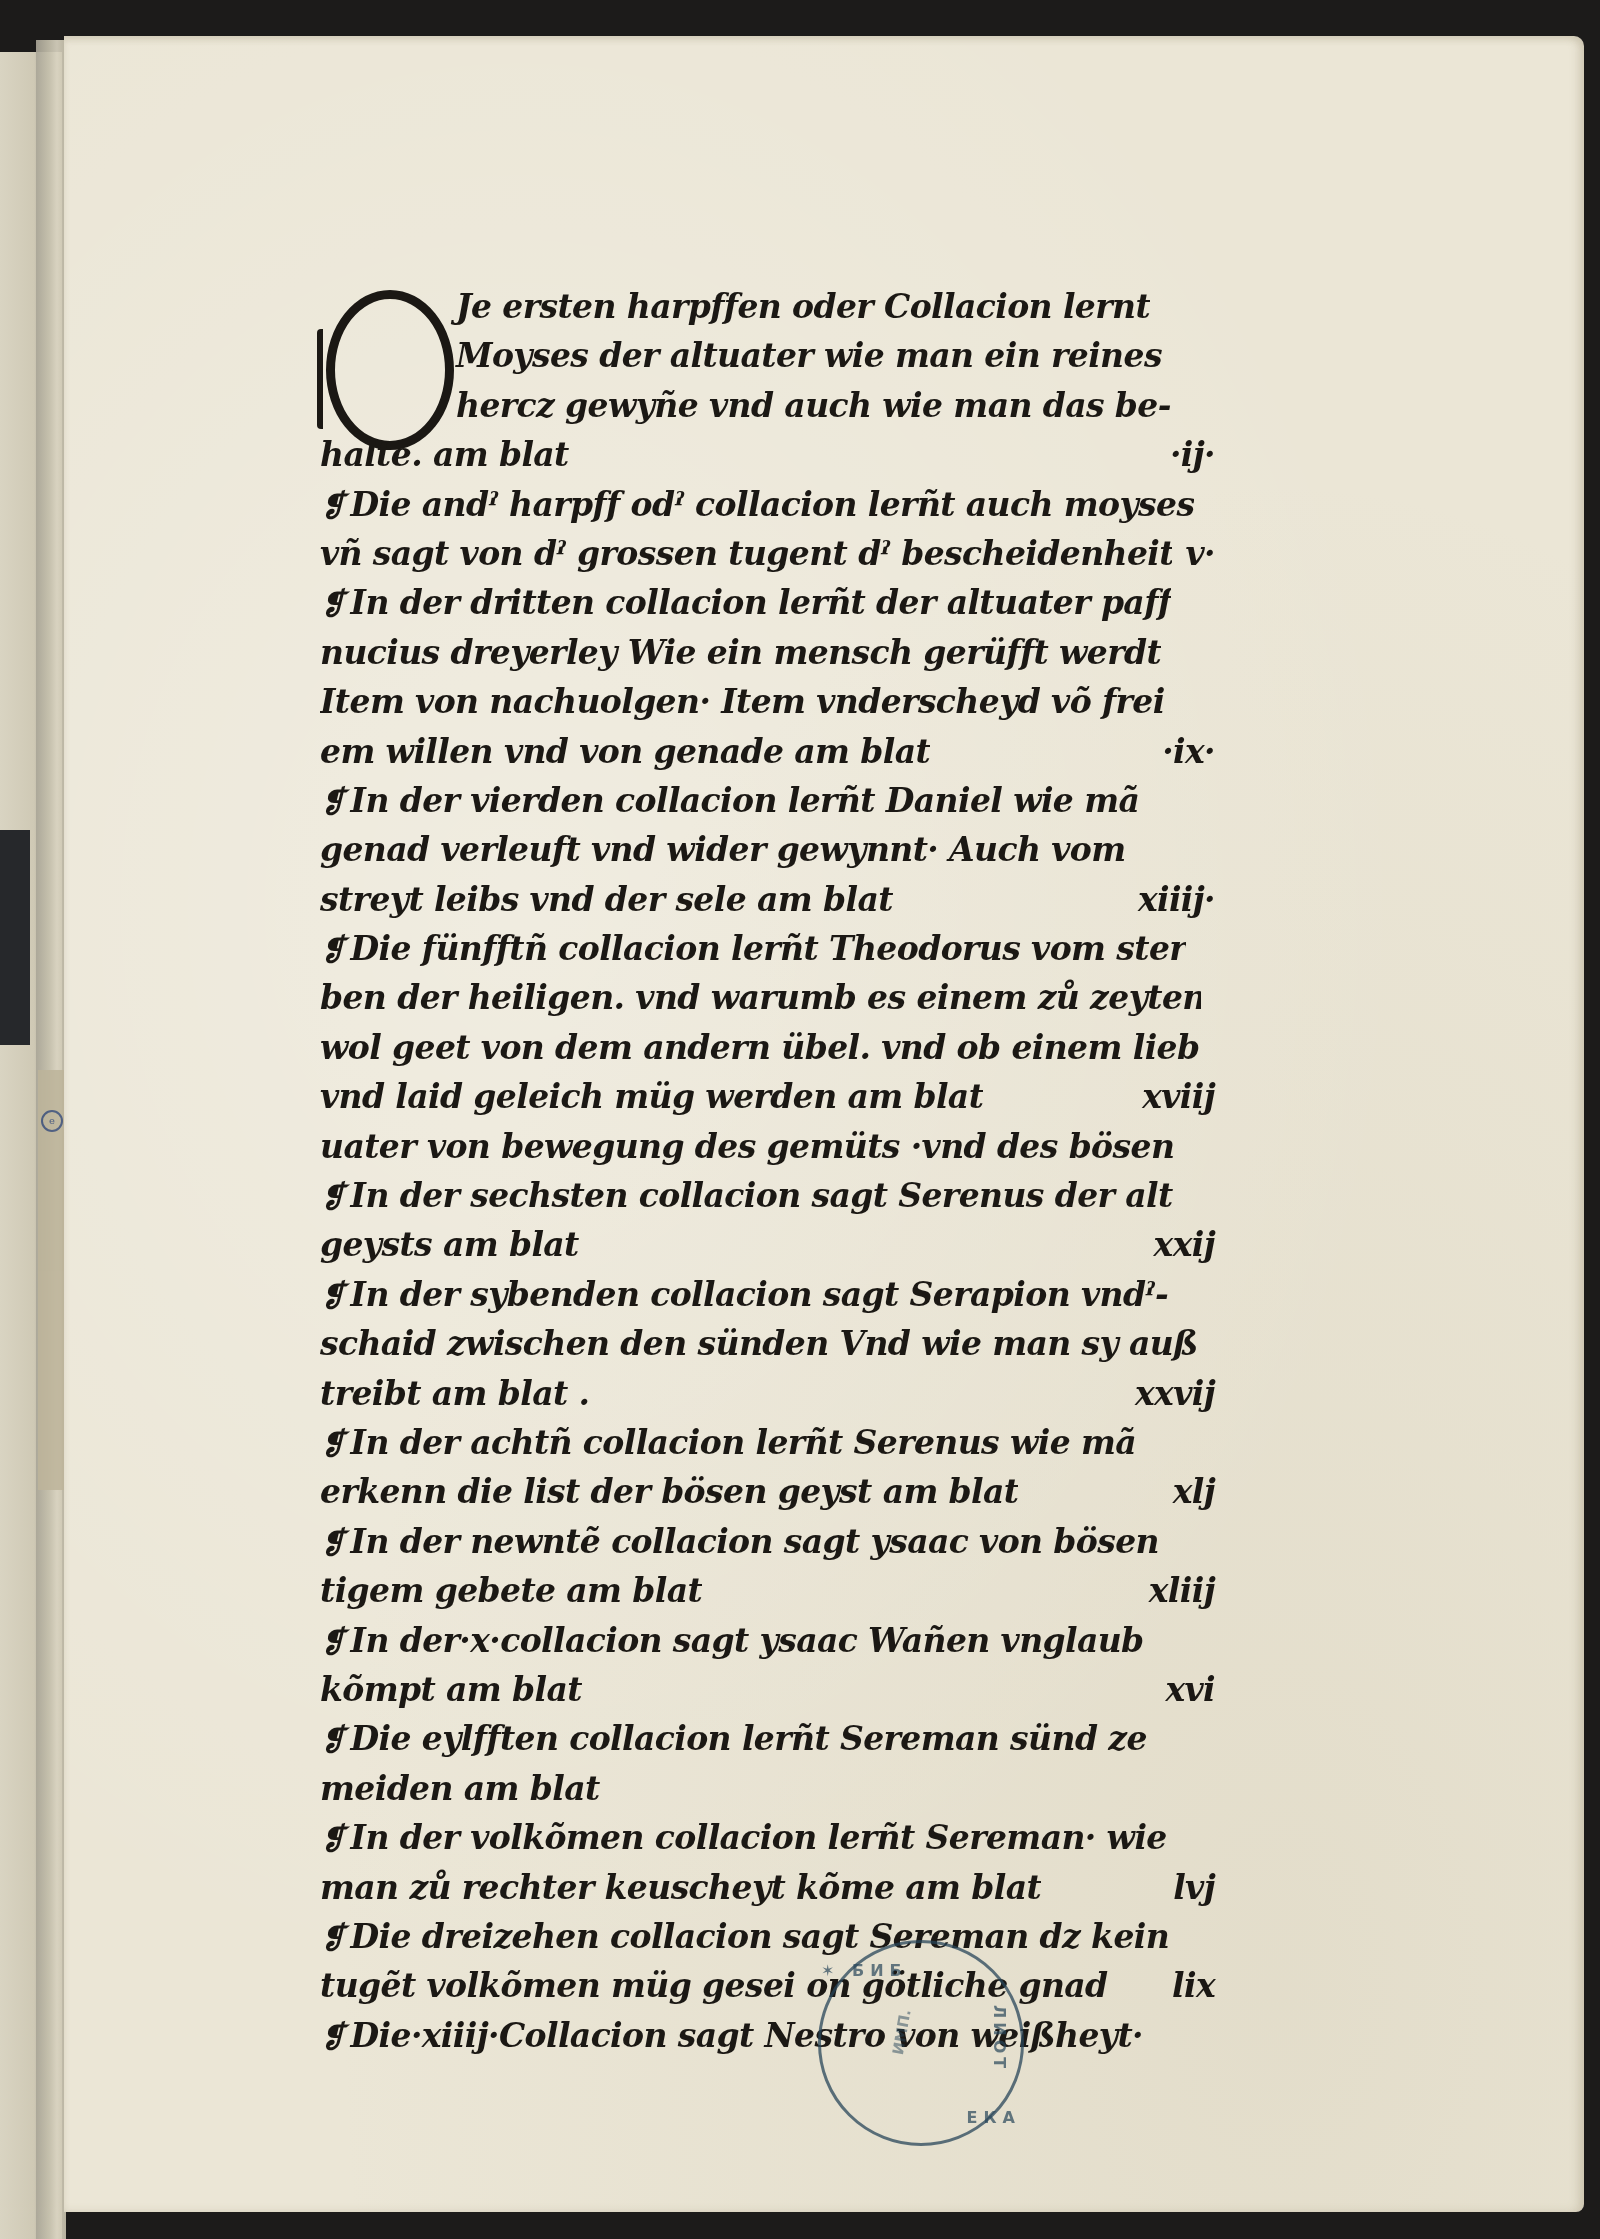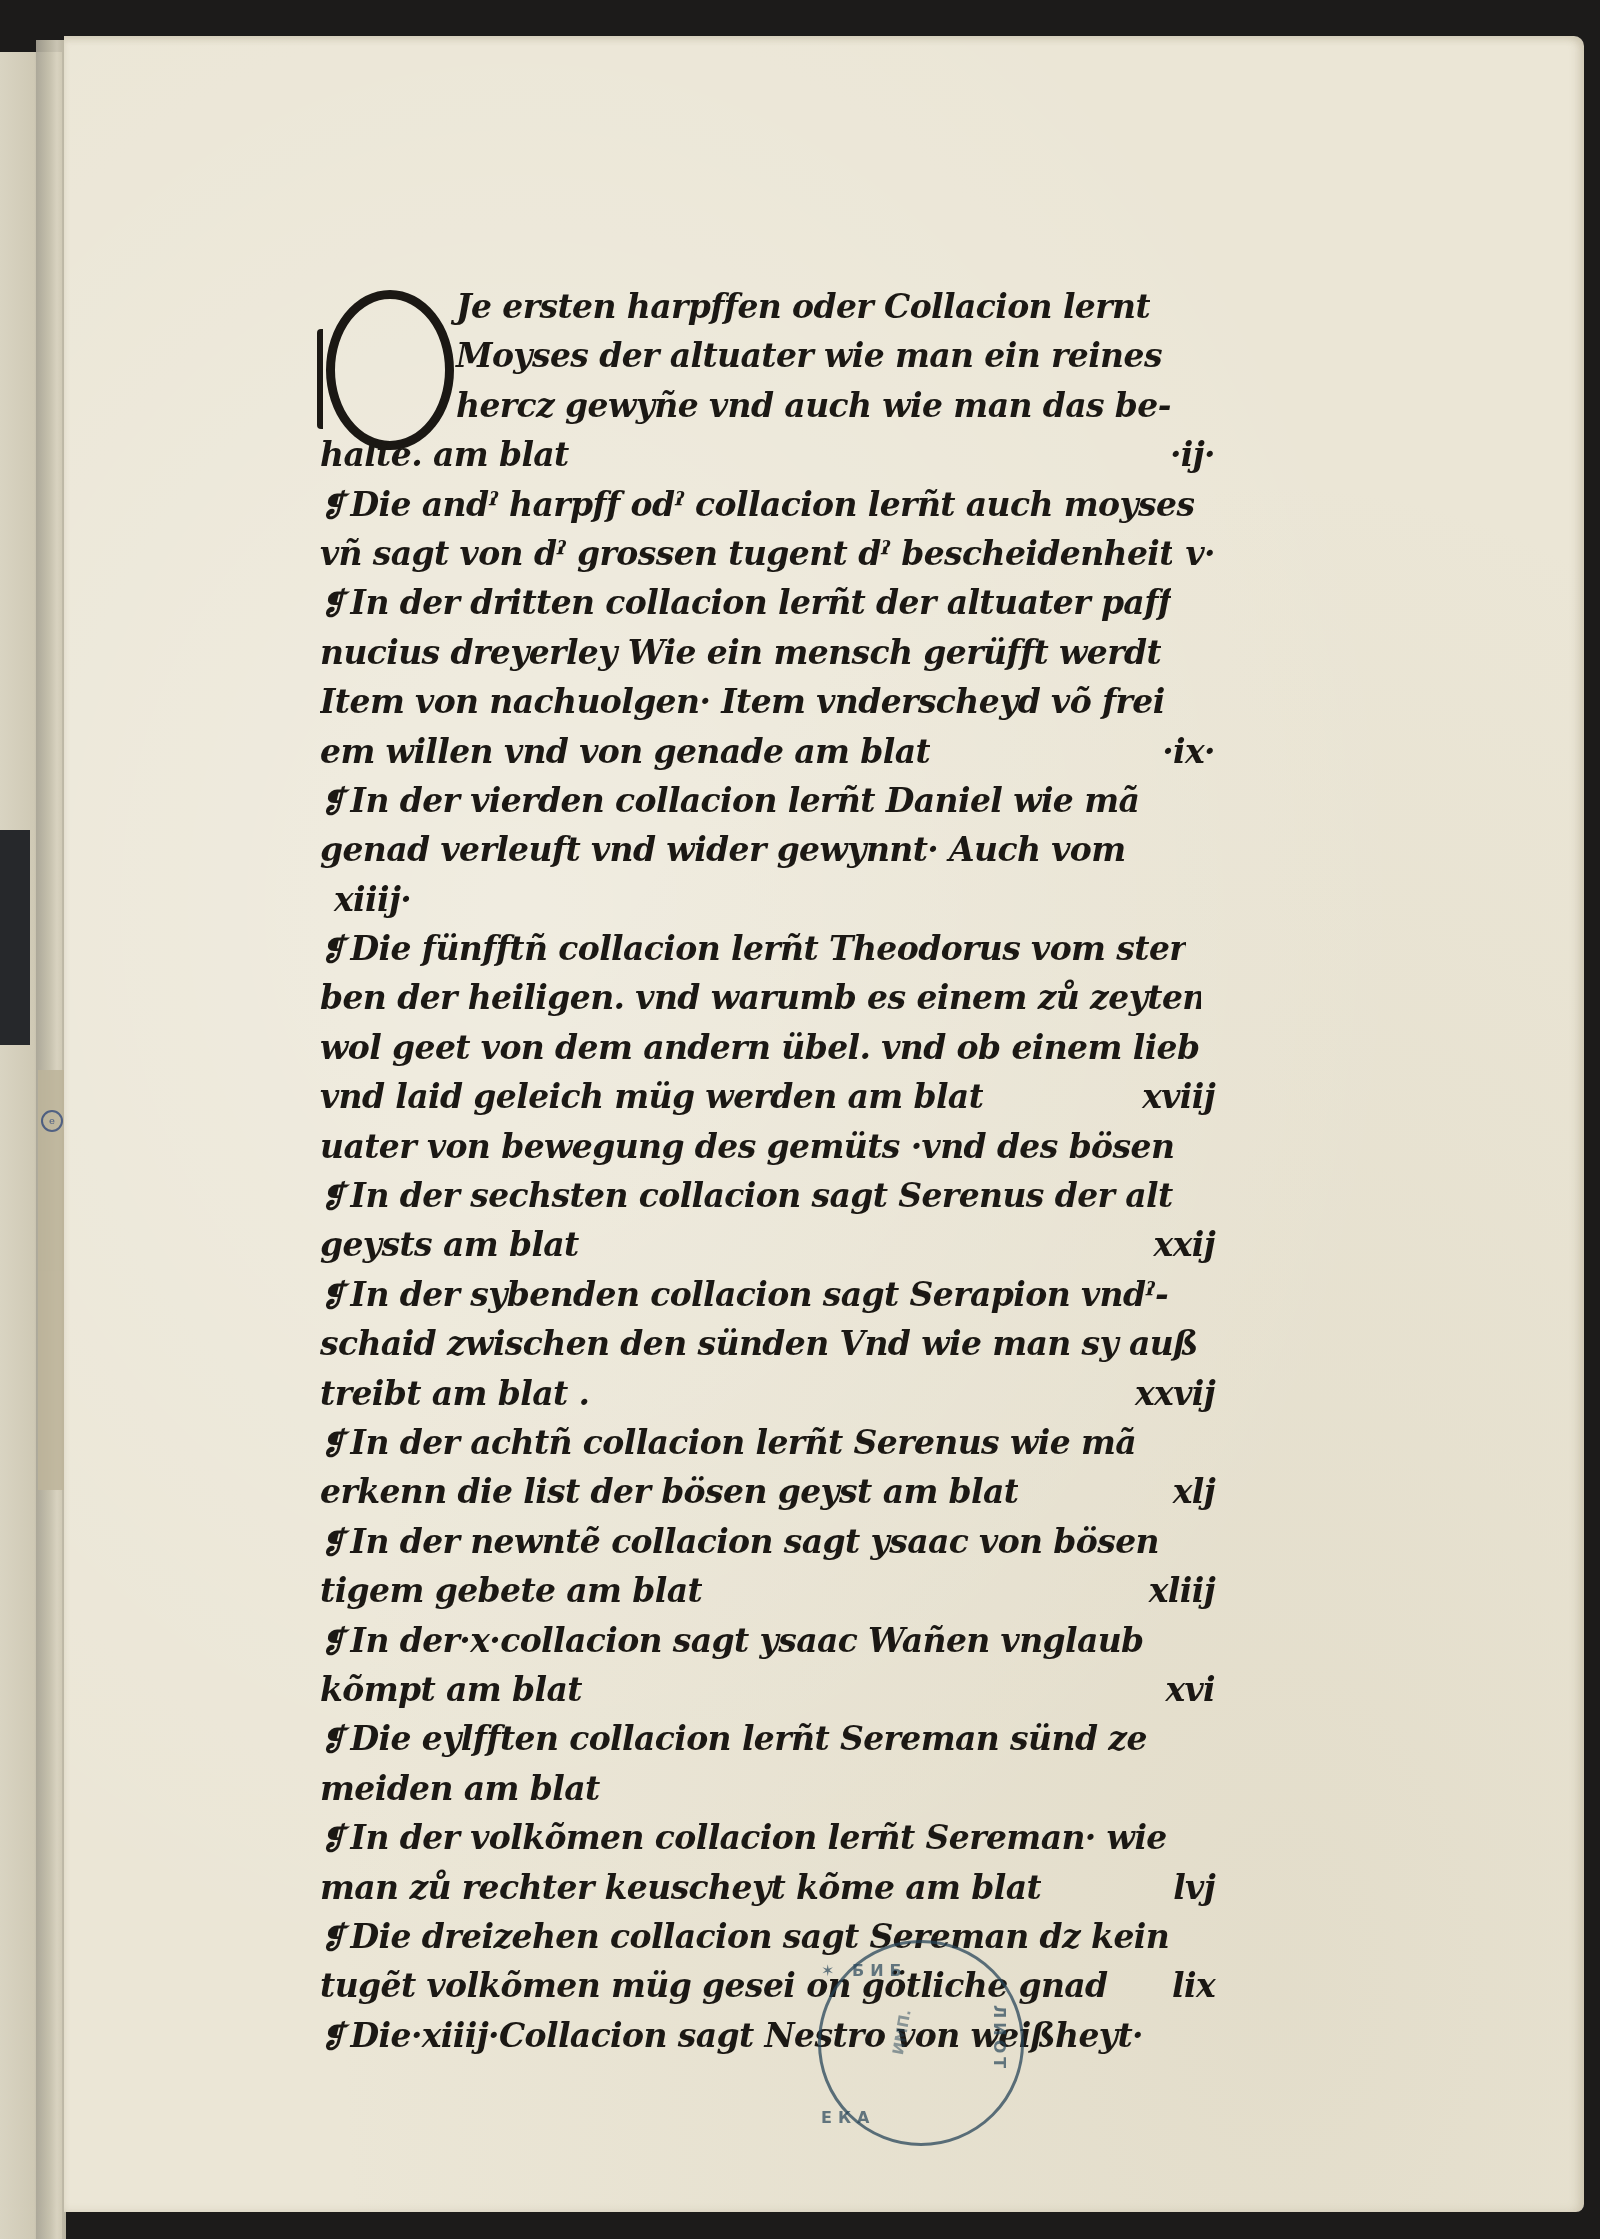--- a/index.html
+++ b/index.html
@@ -61,21 +61,21 @@
     content:""; position:absolute; left:-18px; top:30px; width:14px; height:100px;
     border-left:6px solid #1b1814; border-radius:4px;
   }
   .stamp {
     position:absolute; left:818px; top:1940px; width:200px; height:200px;
     border:3px solid rgba(40,70,90,.75); border-radius:50%;
     color:rgba(40,70,90,.7); font-family:"DejaVu Sans", sans-serif; font-size:16px; font-weight:bold;
   }
   .stamp .ring-top { position:absolute; top:18px; left:0; right:0; text-align:left; letter-spacing:6px; }
   .stamp .ring-right { position:absolute; right:12px; top:62px; writing-mode:vertical-rl; letter-spacing:4px; }
-  .stamp .ring-bottom { position:absolute; bottom:16px; left:0; right:0; text-align:left; letter-spacing:6px; }
+  .stamp .ring-bottom { position:absolute; bottom:16px; left:0; right:0; text-align:right; letter-spacing:6px; }
   .stamp .center { position:absolute; left:58px; top:80px; font-size:15px; opacity:.7; transform:rotate(-80deg); }
 </style>
 </head>
 <body>
 
 <div class="left-sliver"></div>
 <div class="left-dark-block"></div>
 <div class="gutter-strip"></div>
 <div class="label-strip">
   <span class="mark">e</span>
@@ -128,20 +128,21 @@
     </div>
     <div class="line">
       <span class="txt"><span class="pilcrow">❡</span><span>In der vierden collacion lerñt Daniel wie mã</span></span>
       <span class="folio"></span>
     </div>
     <div class="line">
       <span class="txt"><span>genad verleuft vnd wider gewynnt· Auch vom</span></span>
       <span class="folio"></span>
     </div>
     <div class="line">
+      <span class="txt"><span>streyt leibs vnd der sele am blat</span></span>
       <span class="folio">xiiij·</span>
     </div>
     <div class="line">
       <span class="txt"><span class="pilcrow">❡</span><span>Die fünfftñ collacion lerñt Theodorus vom ster</span></span>
       <span class="folio"></span>
     </div>
     <div class="line">
       <span class="txt"><span>ben der heiligen. vnd warumb es einem zů zeyten</span></span>
       <span class="folio"></span>
     </div>

